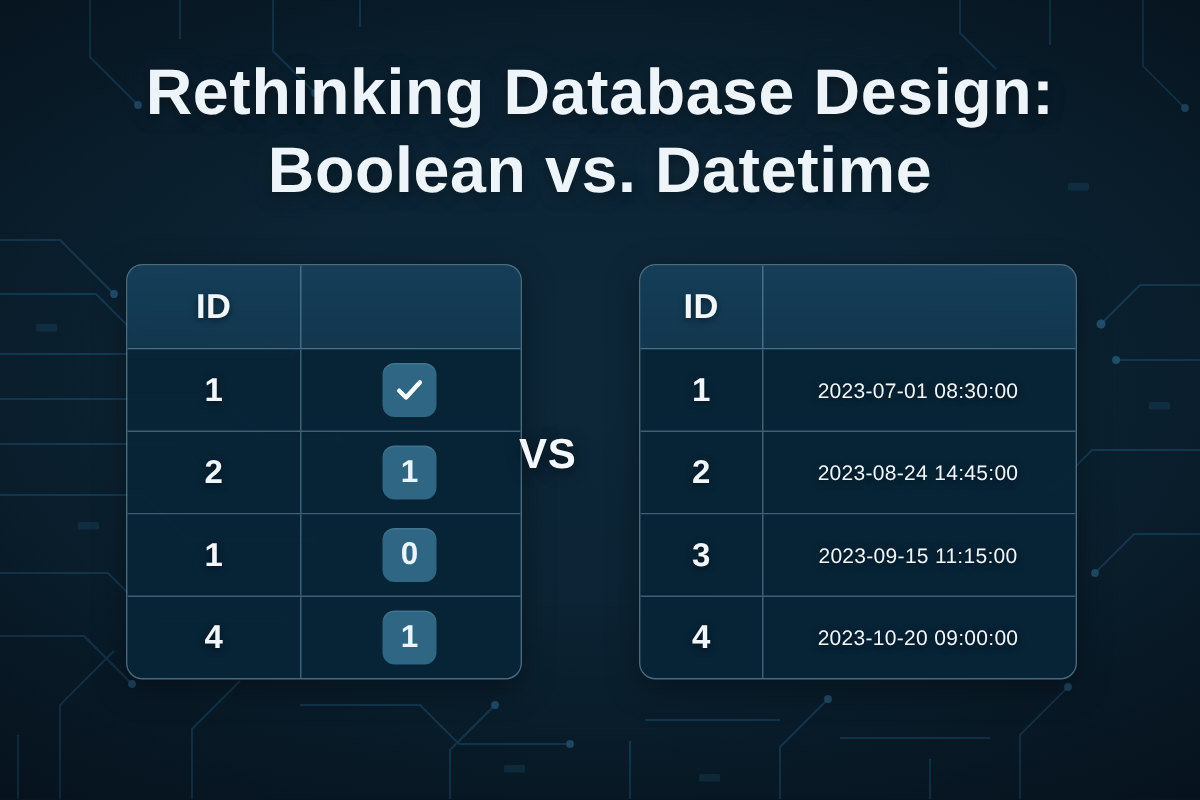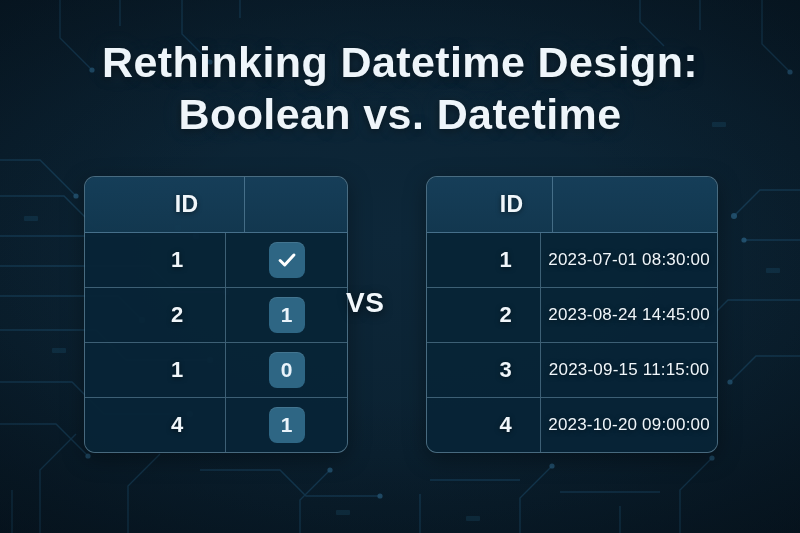--- a/index.html
+++ b/index.html
@@ -67,21 +67,20 @@
     box-shadow: 0 6px 22px rgba(0,0,0,0.35);
     z-index: 4;
   }
   #table-left  { left: 84px;  top: 176px; width: 262px; }
   #table-right { left: 426px; top: 176px; width: 290px; }
 
   .trow {
     display: flex;
     border-bottom: 1px solid rgba(150,195,220,0.38);
     height: 54px;
-    padding-left: 44px;
   }
   .trow:last-child { border-bottom: none; }
   .trow.header {
     height: 55px;
     background: linear-gradient(180deg, rgba(22,63,90,0.95) 0%, rgba(18,56,80,0.95) 100%);
   }
   .trow.body { background: rgba(8,36,54,0.92); }
 
   .cell {
     display: flex;
@@ -97,21 +96,21 @@
     font-weight: bold;
     letter-spacing: 0.3px;
     text-shadow: 0 1px 5px rgba(0,0,0,0.5);
   }
   .idcell {
     font-size: 22px;
     font-weight: bold;
     text-shadow: 0 1px 5px rgba(0,0,0,0.5);
   }
   .datecell {
-    font-size: 17px;
+    font-size: 14px;
     font-weight: normal;
     letter-spacing: 0.2px;
     text-shadow: 0 1px 5px rgba(0,0,0,0.5);
   }
 
   
   #table-left  .c-id     { width: 116px; }
   #table-left  .c-val    { width: 144px; }
   
   #table-right .c-id     { width: 82px; }
@@ -212,21 +211,21 @@
       <rect x="766" y="268" width="14" height="5" rx="1"></rect>
       <rect x="712" y="122" width="14" height="5" rx="1"></rect>
       <rect x="336" y="510" width="14" height="5" rx="1"></rect>
       <rect x="466" y="516" width="14" height="5" rx="1"></rect>
     </g>
   </svg>
 
   <div id="vignette"></div>
 
   <div class="title-block">
-    <span class="title-line">Rethinking Datetime Design:</span>
+    <span class="title-line">Rethinking Database Design:</span>
     <span class="title-line">Boolean vs. Datetime</span>
   </div>
 
   <div class="table" id="table-left">
     <div class="trow header">
       <div class="cell hcell c-id divider">ID</div>
     </div>
 
     <div class="trow body">
       <div class="cell idcell c-id divider">1</div>

